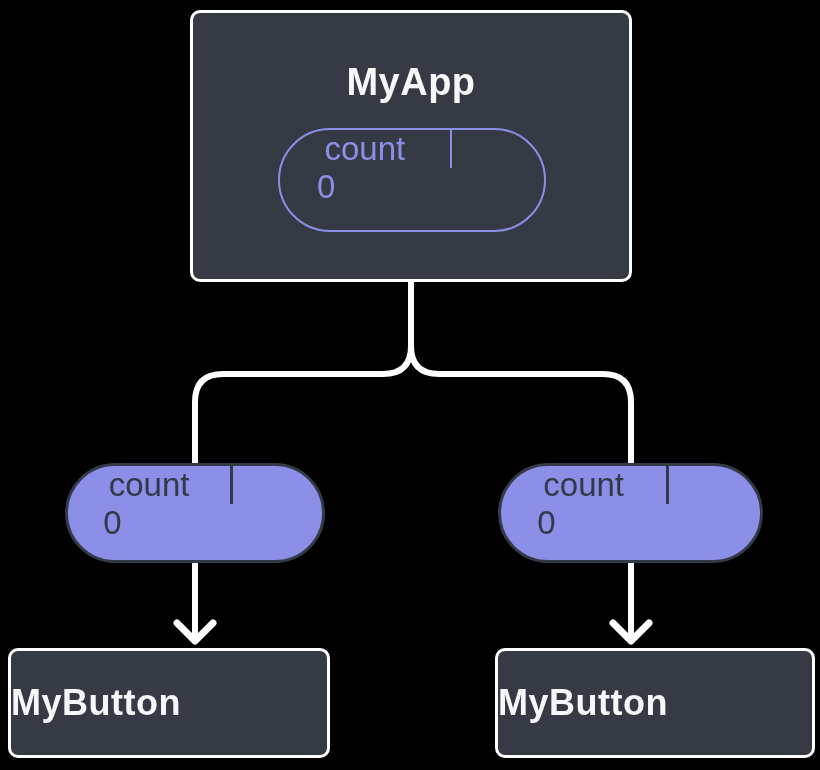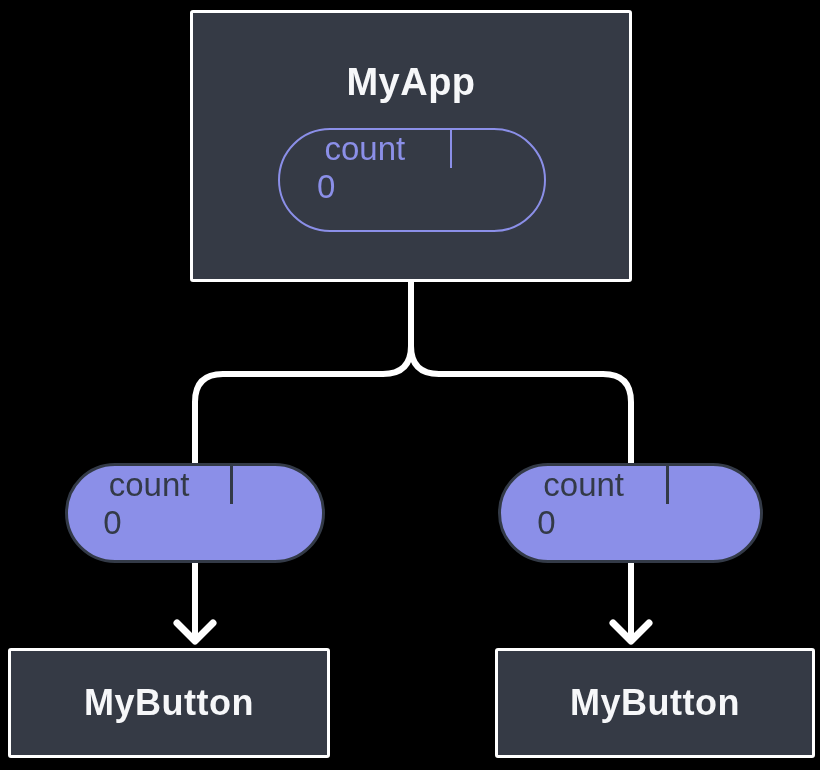--- a/index.html
+++ b/index.html
@@ -14,21 +14,21 @@
   .connectors {
     position: absolute;
     left: 0; top: 0;
     width: 820px; height: 770px;
     z-index: 1;
   }
   .node {
     position: absolute;
     background: #353A45;
     border: 3px solid #FFFFFF;
-    border-radius: 3px;
+    border-radius: 10px;
     box-sizing: border-box;
     z-index: 2;
   }
   .node-root {
     left: 190px; top: 10px;
     width: 442px; height: 272px;
   }
   .node-title {
     position: absolute;
     left: 0; top: 48px;
@@ -77,21 +77,20 @@
   }
   .pill-value {
     width: 35%;
     display: flex;
     align-items: center;
     justify-content: center;
   }
   .node-leaf {
     display: flex;
     align-items: center;
-    justify-content: center;
     color: #F6F7F9;
     font-size: 36px;
     font-weight: 700;
     letter-spacing: 0.5px;
   }
   .node-leaf-left  { left: 8px;   top: 648px; width: 322px; height: 110px; }
   .node-leaf-right { left: 495px; top: 648px; width: 320px; height: 110px; }
 </style>
 </head>
 <body>

